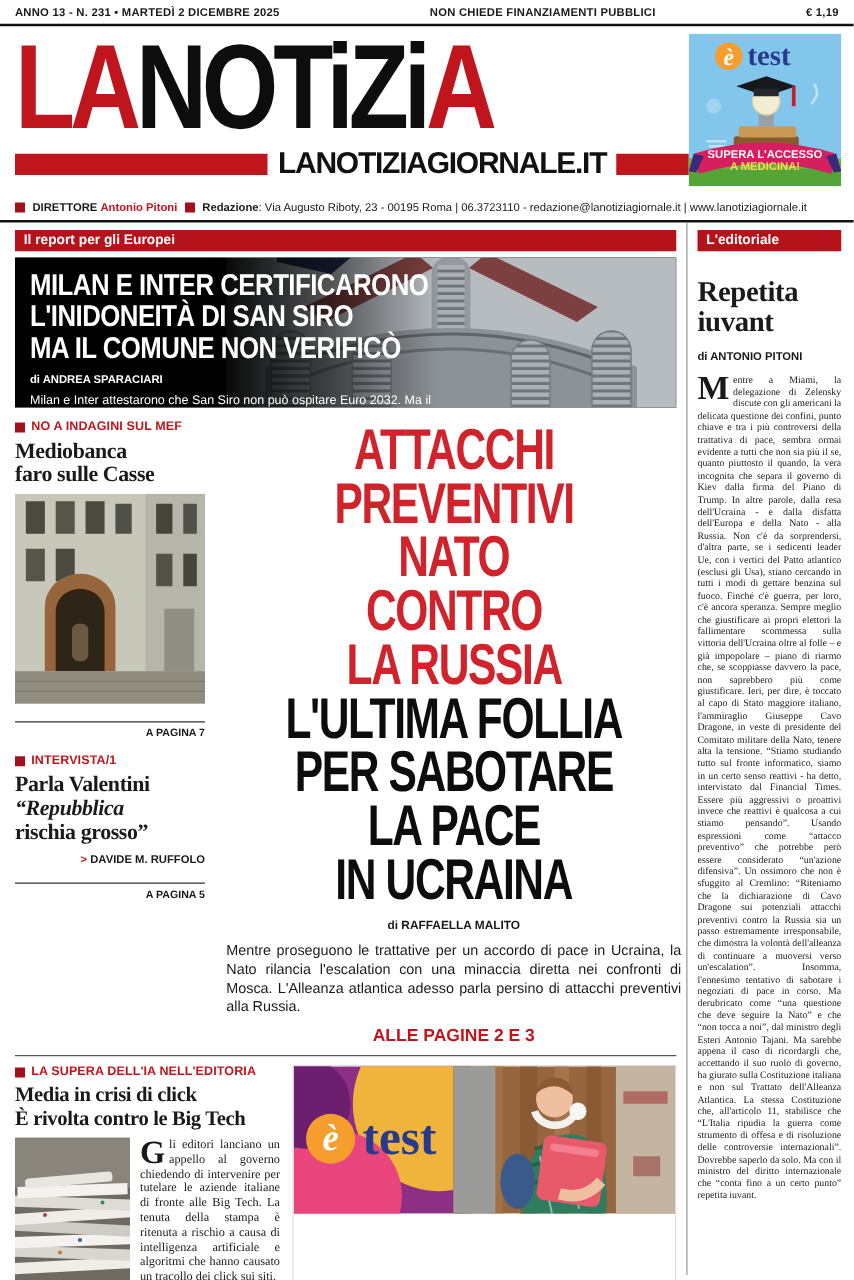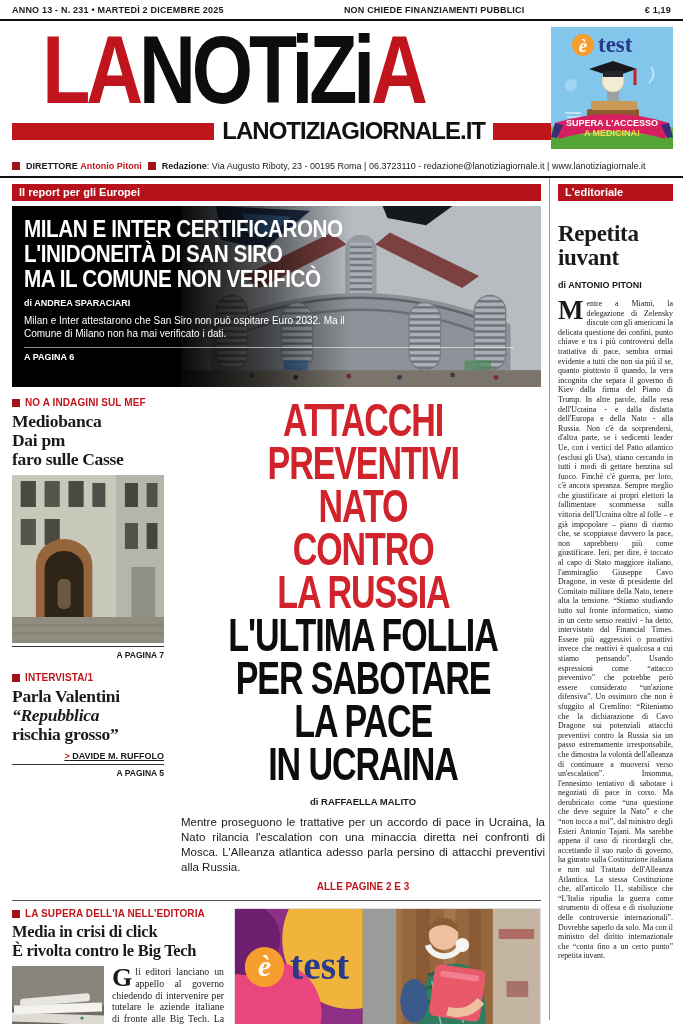--- a/index.html
+++ b/index.html
@@ -11,21 +11,21 @@
   }
 
   
   .topbar{display:flex;justify-content:space-between;align-items:center;
     padding:5px 12px 4px 12px;border-bottom:2px solid #111;}
   .topbar span{font-size:9px;font-weight:bold;letter-spacing:.2px;}
 
   
   .masthead{display:flex;justify-content:space-between;align-items:flex-start;
     padding:6px 10px 6px 12px;height:122px;}
-  .logo-wrap{width:540px;text-align:center;}
+  .logo-wrap{width:540px;}
   .logo{font-weight:900;font-size:96px;line-height:86px;letter-spacing:-5px;
     transform:scaleX(.82);transform-origin:left center;white-space:nowrap;}
   .logo .red{color:#c1151d;}
   .logo .blk{color:#0d0d0d;}
   .domainbar{display:flex;align-items:center;margin-top:4px;}
   .domainbar .bar{height:17px;background:#c1151d;}
   .domainbar .bar.long{flex:1;}
   .domainbar .bar.short{width:58px;}
   .domainbar .dom{font-size:24px;font-weight:900;letter-spacing:-1px;color:#111;
     padding:0 8px;white-space:nowrap;}
@@ -44,21 +44,21 @@
   .vdiv{width:1px;background:#9a9a9a;}
   .main-right{flex:1;box-sizing:border-box;padding:6px 10px 0 8px;}
 
   
   .kickbar{background:#b5121b;color:#fff;font-weight:bold;font-size:11px;
     padding:2px 7px 3px 7px;margin-bottom:5px;}
   .kick{color:#c1151d;font-weight:bold;font-size:10px;display:flex;
     align-items:center;gap:5px;letter-spacing:.1px;}
 
   
-  .lead{position:relative;height:181px;overflow:hidden;background:#0a0a0a;margin-bottom:10px;}
+  .lead{position:relative;height:120px;overflow:hidden;background:#0a0a0a;margin-bottom:10px;}
   .lead svg.photo{position:absolute;right:0;top:0;height:100%;width:68%;}
   .lead .shade{position:absolute;inset:0;
     background:linear-gradient(90deg,#000 0%,#000 30%,rgba(0,0,0,.55) 48%,rgba(0,0,0,0) 64%);}
   .lead .txt{position:relative;z-index:2;padding:10px 12px;color:#fff;}
   .lead .hl{font-weight:900;font-size:24px;line-height:25px;letter-spacing:-.5px;}
   .lead .hl span{display:inline-block;transform:scaleX(.86);transform-origin:left;white-space:nowrap;}
   .lead .by{font-size:9px;font-weight:bold;margin-top:7px;}
   .lead .sf{font-size:10px;margin-top:6px;width:340px;line-height:13px;}
   .lead .pg{font-size:9px;font-weight:bold;margin-top:7px;border-top:1px solid rgba(255,255,255,.55);
     padding-top:4px;width:490px;}
@@ -67,34 +67,34 @@
   .content{display:flex;min-height:468px;}
   .sidebar{width:152px;flex:none;padding-right:9px;}
   .vdiv2{width:1px;background:#bbb;}
   .hero{flex:1;padding:2px 2px 0 8px;}
 
   .sb-item{margin-bottom:12px;}
   .sb-title{font-family:"Liberation Serif",serif;font-weight:bold;font-size:17.5px;
     line-height:19px;margin-top:4px;letter-spacing:-.3px;}
   .sb-title .it{font-style:italic;}
   .sb-photo{width:100%;height:168px;margin-top:6px;display:block;}
-  .sb-author{font-size:9px;font-weight:bold;text-align:right;margin-top:7px;text-decoration:underline;}
+  .sb-author{font-size:9px;font-weight:bold;text-align:right;margin-top:7px;}
   .sb-author .gt{color:#c1151d;}
   .sb-page{font-size:8.5px;font-weight:bold;text-align:right;border-top:1px solid #333;
-    margin-top:3px;padding-top:3px;}
+    margin-top:14px;padding-top:3px;}
 
   
   .hero-h{text-align:center;}
   .hero-h .ln{font-weight:900;font-size:46px;line-height:43px;letter-spacing:-1.5px;}
   .hero-h .ln span{display:inline-block;transform:scaleX(.74);transform-origin:center;white-space:nowrap;}
   .hero-h .red{color:#d0232b;}
   .hero-h .blk{color:#0d0d0d;}
   .hero-by{text-align:center;font-size:9.5px;font-weight:bold;margin-top:10px;}
   .hero-sf{font-size:11.5px;line-height:15px;margin-top:8px;text-align:justify;}
-  .hero-pg{text-align:center;color:#c1151d;font-weight:bold;font-size:10px;margin-top:6px;}
+  .hero-pg{text-align:center;color:#c1151d;font-weight:bold;font-size:14px;margin-top:6px;}
 
   
   .hrule{height:1px;background:#555;margin:8px 0 7px 0;}
   .bottom{display:flex;gap:10px;}
   .b-left{width:212px;flex:none;}
   .b-title{font-family:"Liberation Serif",serif;font-weight:bold;font-size:16.5px;
     line-height:19px;margin-top:3px;letter-spacing:-.3px;}
   .b-row{display:flex;gap:8px;margin-top:6px;}
   .b-photo{width:92px;height:118px;flex:none;}
   .b-body{font-family:"Liberation Serif",serif;font-size:9.8px;line-height:11.8px;
@@ -239,21 +239,20 @@
     <div class="content">
       <div class="sidebar">
 
         <div class="sb-item">
           <div class="kick">
               <span class="sq"></span>
               <span>NO A INDAGINI SUL MEF</span>
             </div>
           <div class="sb-title">
             <div>Mediobanca</div>
-            <div>Dai pm</div>
             <div>faro sulle Casse</div>
           </div>
           <svg class="sb-photo" viewBox="0 0 140 168" preserveAspectRatio="none">
             <rect width="140" height="168" fill="#c7c7ba"></rect>
             <rect x="96" width="44" height="150" fill="#b5b5a9"></rect>
             <rect x="8" y="6" width="14" height="26" fill="#4a4a40"></rect>
               <rect x="30" y="6" width="14" height="26" fill="#55554a"></rect>
             <rect x="52" y="6" width="14" height="26" fill="#4a4a40"></rect>
               <rect x="74" y="8" width="12" height="24" fill="#50504a"></rect>
             <rect x="104" y="8" width="12" height="24" fill="#45453c"></rect>

